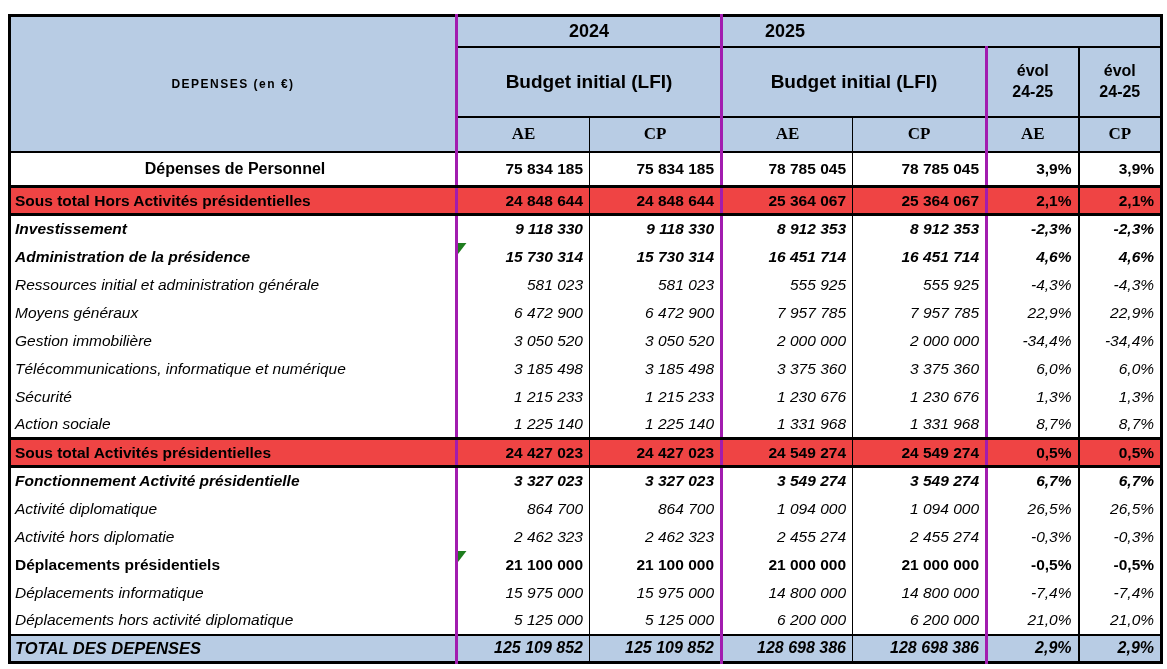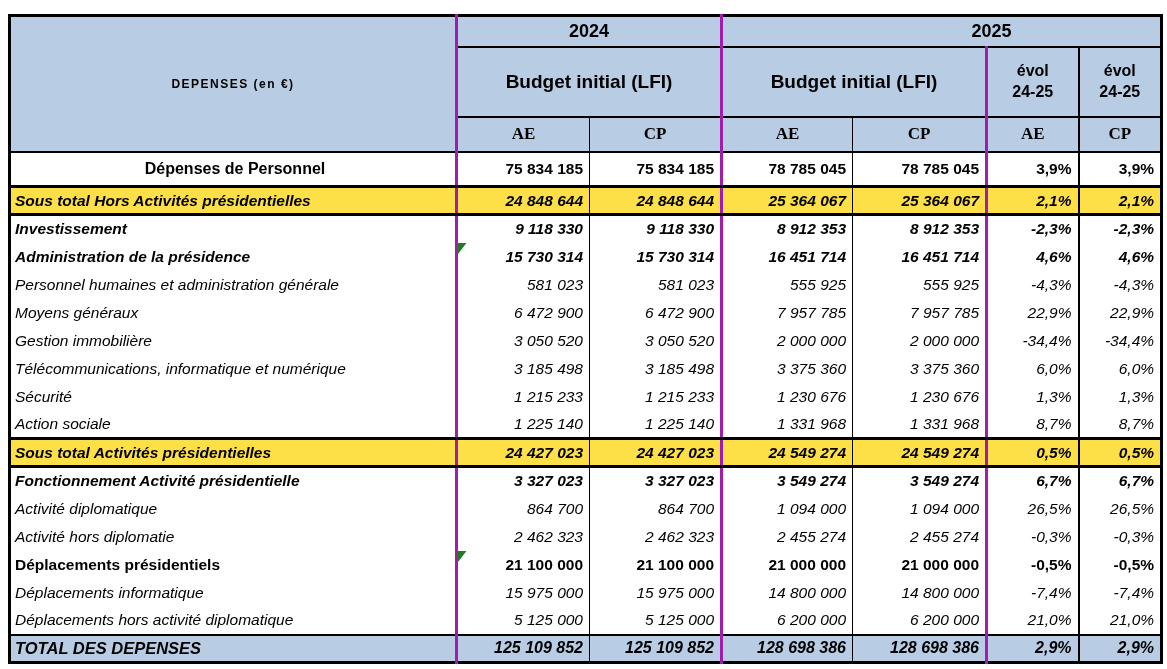--- a/index.html
+++ b/index.html
@@ -21,29 +21,29 @@
   tr.h1{height:31px;}
   tr.h2{height:70px;}
   tr.h3{height:35px;font-family:Liberation Serif, serif;}
   .hb1 {border-bottom:2px solid #000;}
   .hb2 {border-bottom:2px solid #000;}
   .h-title{font-size:12px;letter-spacing:1.5px;}
   .h-year{font-size:18px;}
   .h-budget{font-size:19px;}
   .h-evol{font-size:16px;line-height:1.3;white-space:pre-line;}
   .h-aecp{font-size:17px;}
-  .y25-inner{width:66%;text-align:right;}
+  .y25-inner{width:66%;text-align:left;padding-left:42px;}
   
   tbody tr{height:28px;}
   tr.r-personnel{height:35px;}
   td.lbl{text-align:left;padding-left:4px;font-size:15.5px;}
   td.num{text-align:right;padding-right:6px;font-size:15.5px;position:relative;}
   tr.r-personnel td{font-weight:bold;}
   tr.r-personnel td.lbl{text-align:center;font-size:16px;}
-  tr.r-subtotal td{background:#fde047;font-weight:bold;font-style:italic;}
+  tr.r-subtotal td{background:#ef4444;font-weight:bold;}
   tr.r-bi td{font-weight:bold;font-style:italic;}
   tr.r-it td{font-style:italic;}
   tr.r-b td{font-weight:bold;}
   tr.r-total td{background:#b8cce4;font-weight:bold;font-style:italic;font-size:16px;}
   tr.r-total td.lbl{font-size:16.5px;margin-left:20px;}
   
   tr.bb3 td{border-bottom:3px solid #000;}
   tr.bb2 td{border-bottom:2px solid #000;}
   
   .marker{
@@ -120,21 +120,21 @@
     <tr class="r-bi">
       <td class="lbl vr3">Administration de la présidence</td>
       <td class="num vr1"><span class="marker"></span><span>15 730 314</span></td>
       <td class="num vr3">15 730 314</td>
       <td class="num vr1">16 451 714</td>
       <td class="num vr3">16 451 714</td>
       <td class="num vr2">4,6%</td>
       <td class="num">4,6%</td>
     </tr>
     <tr class="r-it">
-      <td class="lbl vr3">Personnel humaines et administration générale</td>
+      <td class="lbl vr3">Ressources initial et administration générale</td>
       <td class="num vr1">581 023</td>
       <td class="num vr3">581 023</td>
       <td class="num vr1">555 925</td>
       <td class="num vr3">555 925</td>
       <td class="num vr2">-4,3%</td>
       <td class="num">-4,3%</td>
     </tr>
     <tr class="r-it">
       <td class="lbl vr3">Moyens généraux</td>
       <td class="num vr1">6 472 900</td>

